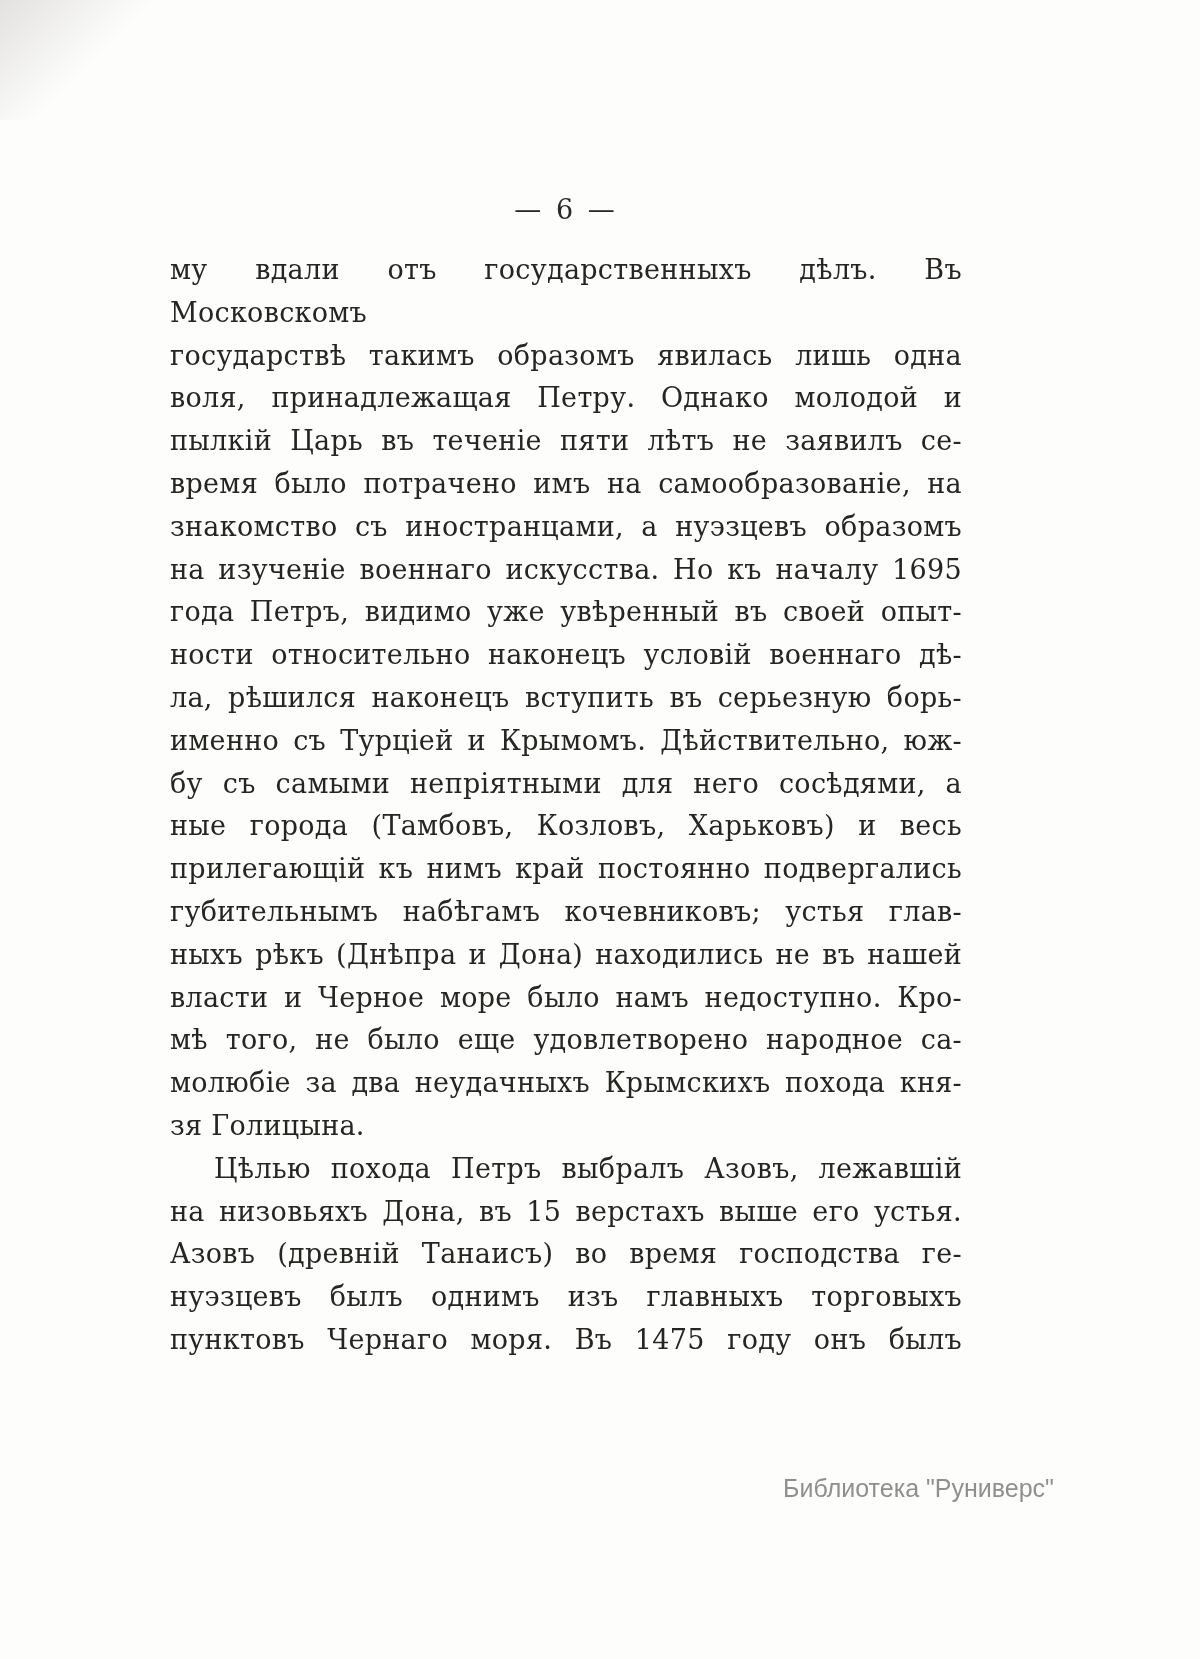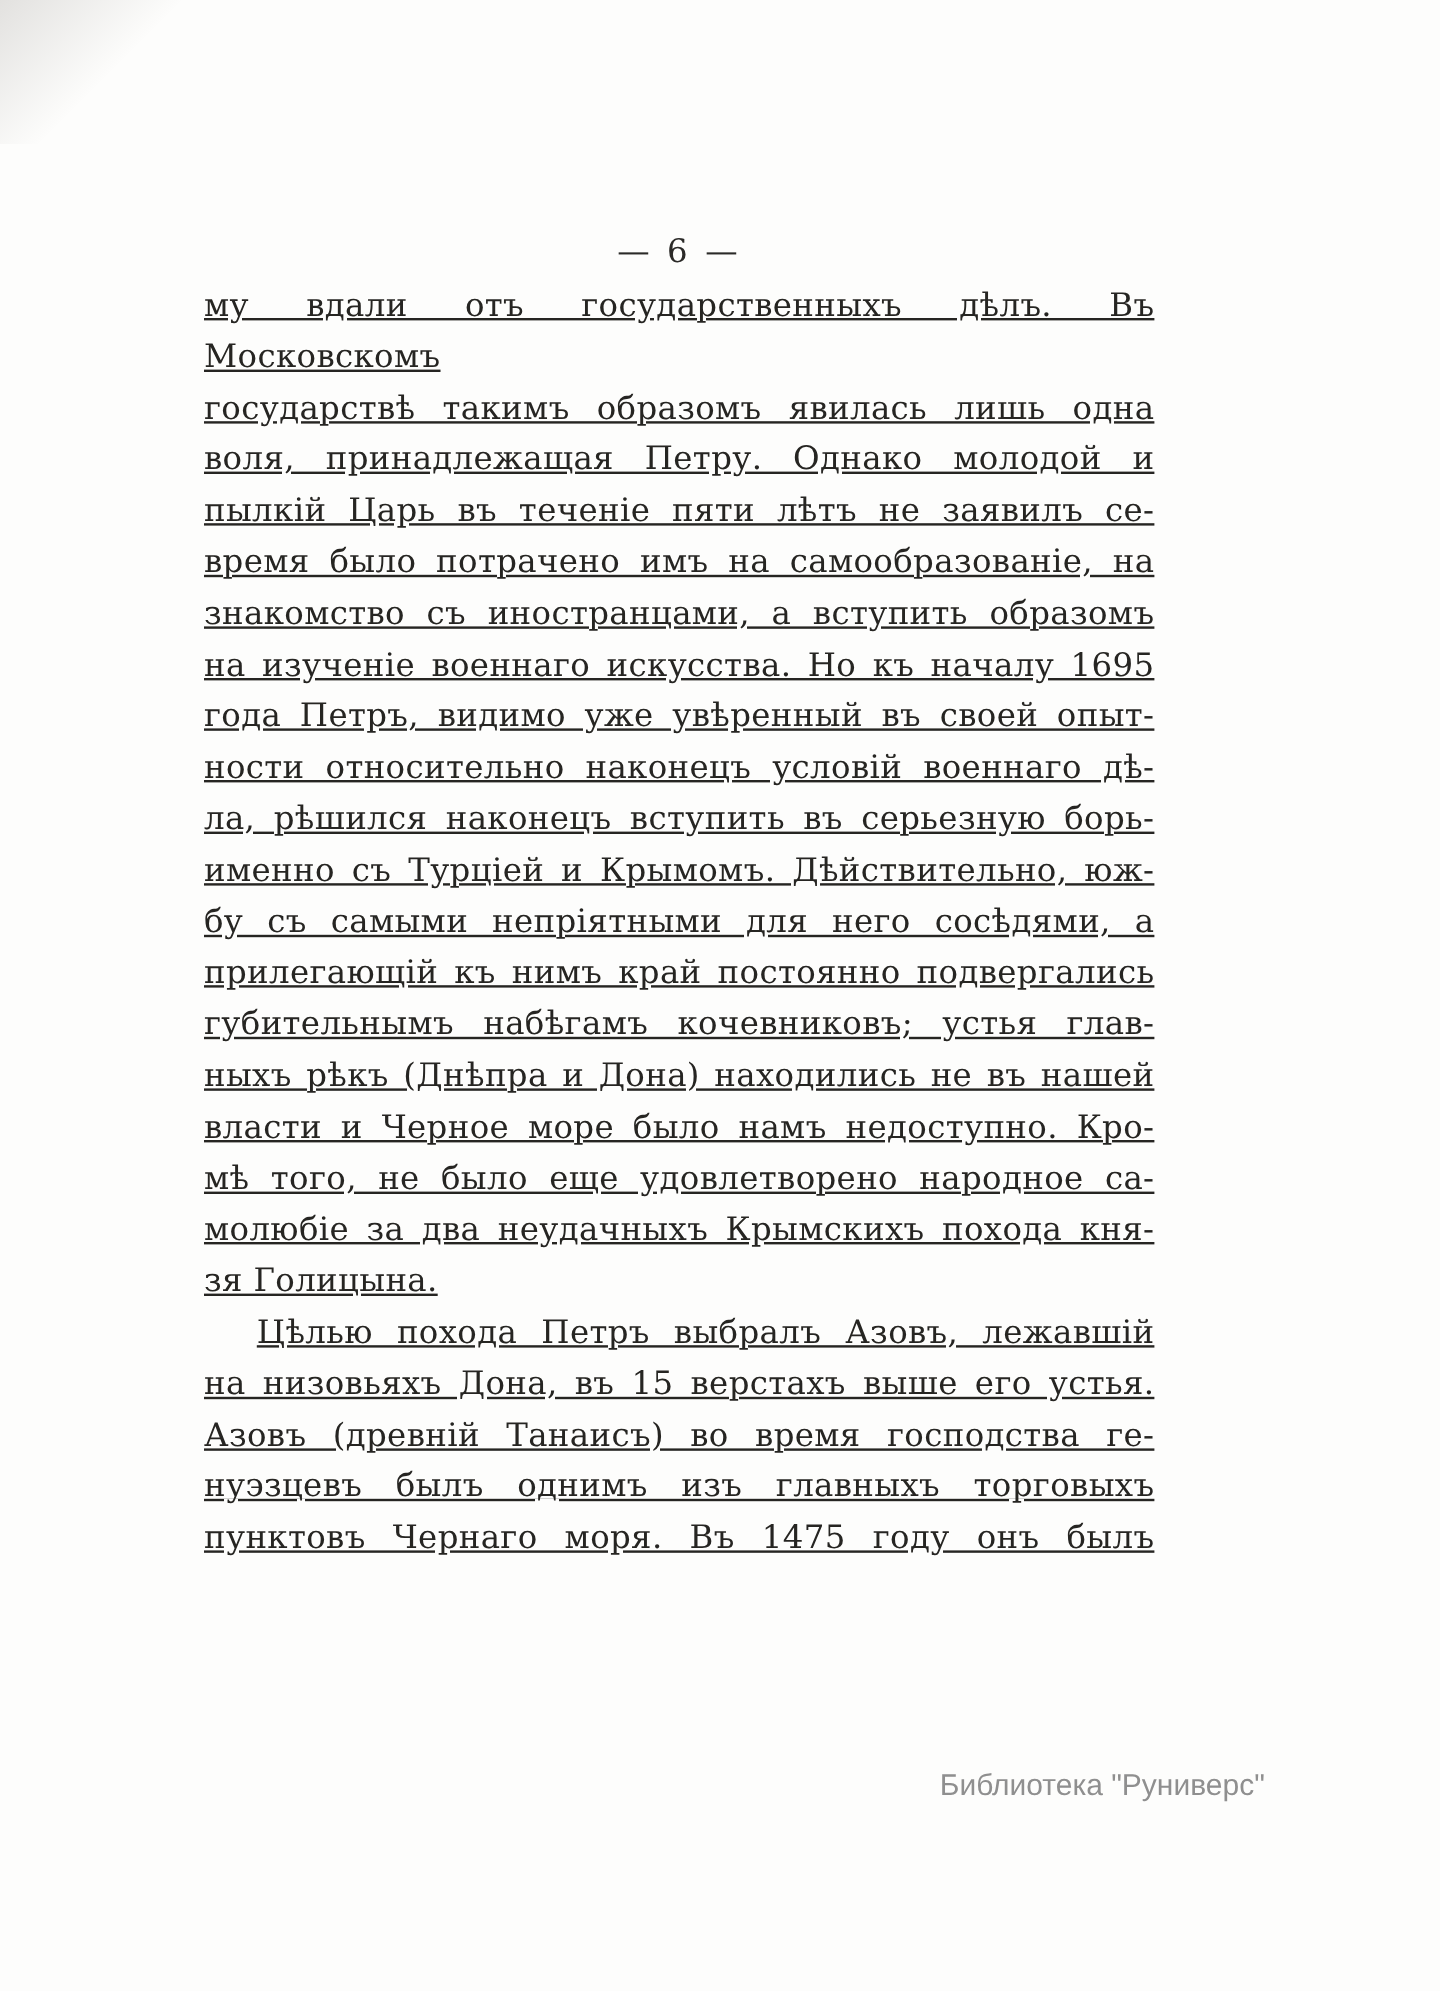--- a/index.html
+++ b/index.html
@@ -33,28 +33,27 @@
     top: 194px;
     left: 170px;
     width: 792px;
     text-align: center;
     font-size: 27px;
     letter-spacing: 3px;
     color: #2b2a28;
   }
   .text-block {
     position: absolute;
-    top: 234px;
+    top: 249px;
     left: 170px;
     width: 792px;
     color: #262522;
     font-size: 27px;
     line-height: 42.8px;
     letter-spacing: 0.3px;
-    text-decoration: underline;
   }
   .para {
     margin: 0;
     padding: 0;
   }
   .line {
     text-align: justify;
     text-align-last: justify;
   }
   .line.last {
@@ -82,27 +81,28 @@
   <div class="page-number">— 6 —</div>
 
   <div class="text-block">
 
     <div class="para">
       <div class="line">му вдали отъ государственныхъ дѣлъ. Въ Московскомъ</div>
       <div class="line">государствѣ такимъ образомъ явилась лишь одна</div>
       <div class="line">воля, принадлежащая Петру. Однако молодой и</div>
       <div class="line">пылкій Царь въ теченіе пяти лѣтъ не заявилъ се-</div>
       <div class="line">время было потрачено имъ на самообразованіе, на</div>
-      <div class="line">знакомство съ иностранцами, а вступить образомъ</div>
+      <div class="line">знакомство съ иностранцами, а нуэзцевъ образомъ</div>
       <div class="line">на изученіе военнаго искусства. Но къ началу 1695</div>
       <div class="line">года Петръ, видимо уже увѣренный въ своей опыт-</div>
       <div class="line">ности относительно наконецъ условій военнаго дѣ-</div>
       <div class="line">ла, рѣшился наконецъ вступить въ серьезную борь-</div>
       <div class="line">именно съ Турціей и Крымомъ. Дѣйствительно, юж-</div>
       <div class="line">бу съ самыми непріятными для него сосѣдями, а</div>
+      <div class="line">ные города (Тамбовъ, Козловъ, Харьковъ) и весь</div>
       <div class="line">прилегающій къ нимъ край постоянно подвергались</div>
       <div class="line">губительнымъ набѣгамъ кочевниковъ; устья глав-</div>
       <div class="line">ныхъ рѣкъ (Днѣпра и Дона) находились не въ нашей</div>
       <div class="line">власти и Черное море было намъ недоступно. Кро-</div>
       <div class="line">мѣ того, не было еще удовлетворено народное са-</div>
       <div class="line">молюбіе за два неудачныхъ Крымскихъ похода кня-</div>
       <div class="line last">зя Голицына.</div>
     </div>
 
     <div class="para">

